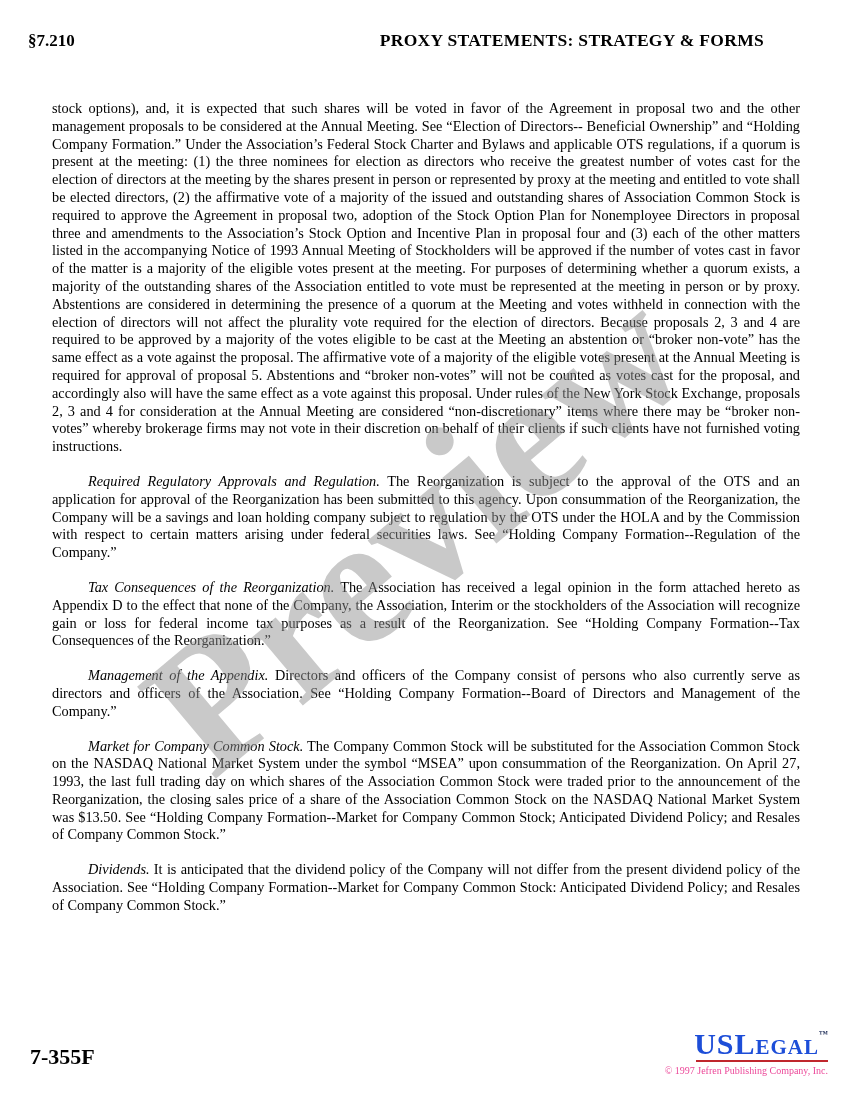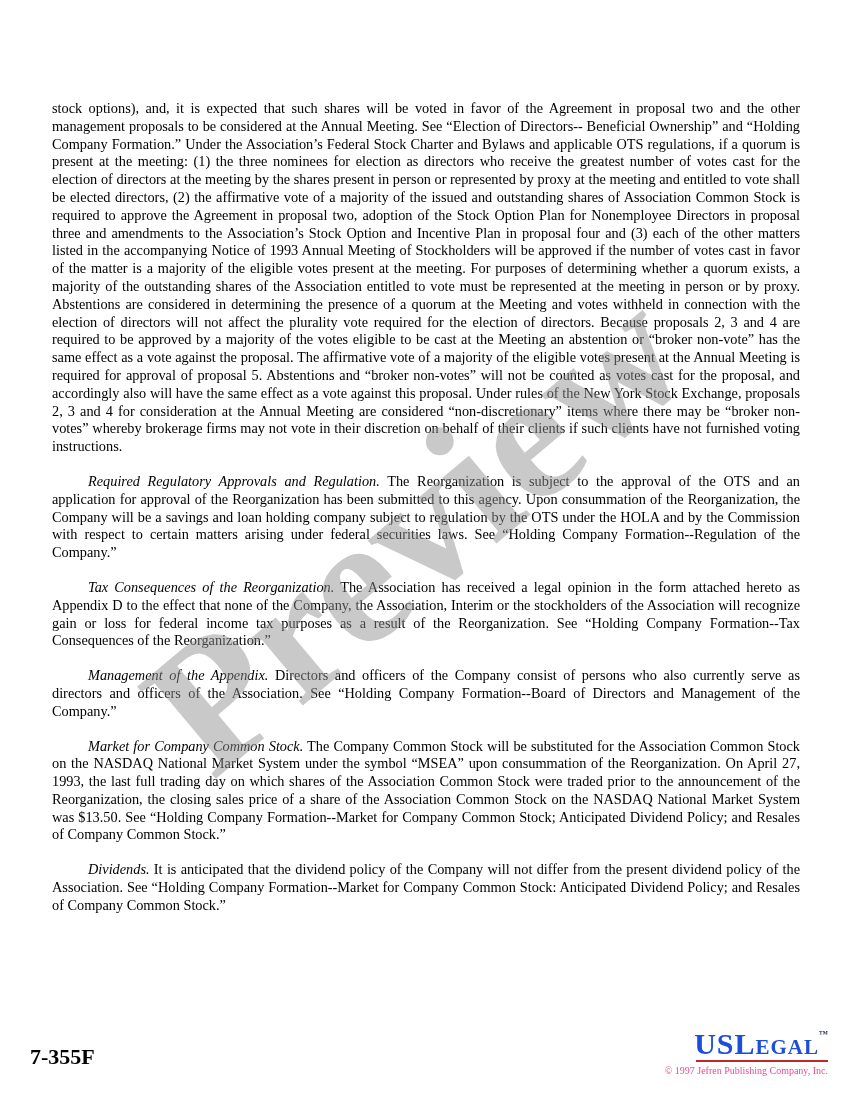--- a/index.html
+++ b/index.html
@@ -100,20 +100,24 @@
   .copyright {
     font-size: 10px;
     color: #ec4899;
   }
 </style>
 </head>
 <body>
 
 <div class="page">
 
+  <div class="header">
+    <span class="section-number">§7.210</span>
+    <span class="page-title">PROXY STATEMENTS: STRATEGY &amp; FORMS</span>
+  </div>
 
   <div class="body-text">
     <p><span>stock options), and, it is expected that such shares will be voted in favor of the Agreement in proposal two and the other management proposals to be considered at the Annual Meeting. See “Election of Directors-- Beneficial Ownership” and “Holding Company Formation.” Under the Association’s Federal Stock Charter and Bylaws and applicable OTS regulations, if a quorum is present at the meeting: (1) the three nominees for election as directors who receive the greatest number of votes cast for the election of directors at the meeting by the shares present in person or represented by proxy at the meeting and entitled to vote shall be elected directors, (2) the affirmative vote of a majority of the issued and outstanding shares of Association Common Stock is required to approve the Agreement in proposal two, adoption of the Stock Option Plan for Nonemployee Directors in proposal three and amendments to the Association’s Stock Option and Incentive Plan in proposal four and (3) each of the other matters listed in the accompanying Notice of 1993 Annual Meeting of Stockholders will be approved if the number of votes cast in favor of the matter is a majority of the eligible votes present at the meeting. For purposes of determining whether a quorum exists, a majority of the outstanding shares of the Association entitled to vote must be represented at the meeting in person or by proxy. Abstentions are considered in determining the presence of a quorum at the Meeting and votes withheld in connection with the election of directors will not affect the plurality vote required for the election of directors. Because proposals 2, 3 and 4 are required to be approved by a majority of the votes eligible to be cast at the Meeting an abstention or “broker non-vote” has the same effect as a vote against the proposal. The affirmative vote of a majority of the eligible votes present at the Annual Meeting is required for approval of proposal 5. Abstentions and “broker non-votes” will not be counted as votes cast for the proposal, and accordingly also will have the same effect as a vote against this proposal. Under rules of the New York Stock Exchange, proposals 2, 3 and 4 for consideration at the Annual Meeting are considered “non-discretionary” items where there may be “broker non-votes” whereby brokerage firms may not vote in their discretion on behalf of their clients if such clients have not furnished voting instructions.</span></p>
     <p class="indent"><span class="lead">Required Regulatory Approvals and Regulation.</span><span> The Reorganization is subject to the approval of the OTS and an application for approval of the Reorganization has been submitted to this agency. Upon consummation of the Reorganization, the Company will be a savings and loan holding company subject to regulation by the OTS under the HOLA and by the Commission with respect to certain matters arising under federal securities laws. See “Holding Company Formation--Regulation of the Company.”</span></p>
     <p class="indent"><span class="lead">Tax Consequences of the Reorganization.</span><span> The Association has received a legal opinion in the form attached hereto as Appendix D to the effect that none of the Company, the Association, Interim or the stockholders of the Association will recognize gain or loss for federal income tax purposes as a result of the Reorganization. See “Holding Company Formation--Tax Consequences of the Reorganization.”</span></p>
     <p class="indent"><span class="lead">Management of the Appendix.</span><span> Directors and officers of the Company consist of persons who also currently serve as directors and officers of the Association. See “Holding Company Formation--Board of Directors and Management of the Company.”</span></p>
     <p class="indent"><span class="lead">Market for Company Common Stock.</span><span> The Company Common Stock will be substituted for the Association Common Stock on the NASDAQ National Market System under the symbol “MSEA” upon consummation of the Reorganization. On April 27, 1993, the last full trading day on which shares of the Association Common Stock were traded prior to the announcement of the Reorganization, the closing sales price of a share of the Association Common Stock on the NASDAQ National Market System was $13.50. See “Holding Company Formation--Market for Company Common Stock; Anticipated Dividend Policy; and Resales of Company Common Stock.”</span></p>
     <p class="indent"><span class="lead">Dividends.</span><span> It is anticipated that the dividend policy of the Company will not differ from the present dividend policy of the Association. See “Holding Company Formation--Market for Company Common Stock: Anticipated Dividend Policy; and Resales of Company Common Stock.”</span></p>
   </div>
 

